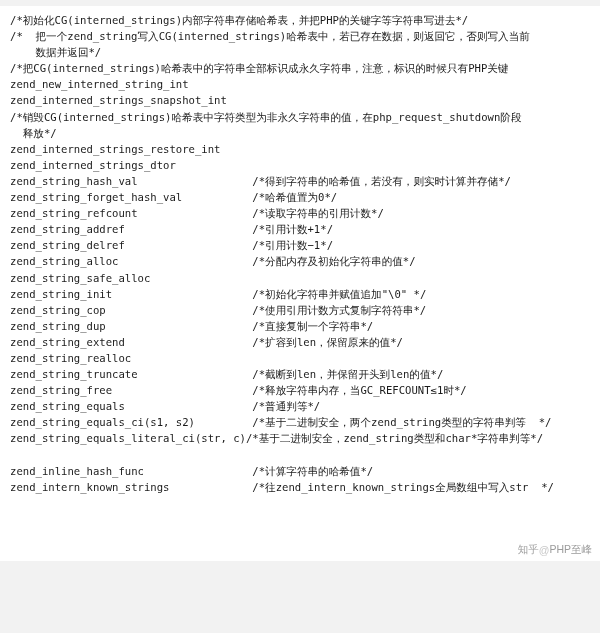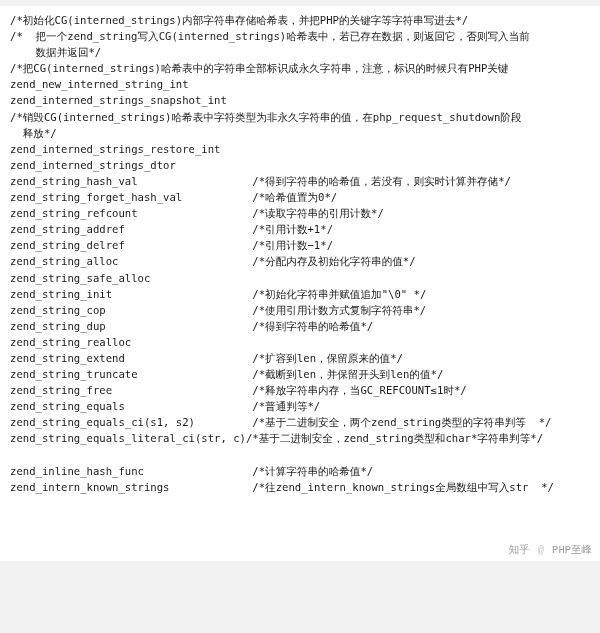--- a/index.html
+++ b/index.html
@@ -49,22 +49,22 @@
     background: #ffffff;
     display: flex;
     align-items: center;
     justify-content: flex-end;
     padding-right: 8px;
     box-sizing: border-box;
   }
   .watermark {
     display: flex;
     align-items: center;
-    gap: 8px;
-    font-family: Liberation Mono, monospace;
+    gap: 0;
+    font-family: Liberation Sans, sans-serif;
     font-size: 10.5px;
     color: #9b9b9b;
   }
   .watermark .zhihu {
     color: #9b9b9b;
   }
   .watermark .sep {
     color: #c9c9c9;
   }
   .watermark .author {
@@ -97,23 +97,23 @@
     <div class="line">zend_interned_strings_dtor</div>
     <div class="line">zend_string_hash_val                  /*得到字符串的哈希值，若没有，则实时计算并存储*/</div>
     <div class="line">zend_string_forget_hash_val           /*哈希值置为0*/</div>
     <div class="line">zend_string_refcount                  /*读取字符串的引用计数*/</div>
     <div class="line">zend_string_addref                    /*引用计数+1*/</div>
     <div class="line">zend_string_delref                    /*引用计数−1*/</div>
     <div class="line">zend_string_alloc                     /*分配内存及初始化字符串的值*/</div>
     <div class="line">zend_string_safe_alloc</div>
     <div class="line">zend_string_init                      /*初始化字符串并赋值追加"\0" */</div>
     <div class="line">zend_string_cop                       /*使用引用计数方式复制字符符串*/</div>
-    <div class="line">zend_string_dup                       /*得到字符串的哈希值*/</div>
+    <div class="line">zend_string_dup                       /*直接复制一个字符串*/</div>
+    <div class="line">zend_string_extend                    /*扩容到len，保留原来的值*/</div>
     <div class="line">zend_string_realloc</div>
-    <div class="line">zend_string_extend                    /*扩容到len，保留原来的值*/</div>
     <div class="line">zend_string_truncate                  /*截断到len，并保留开头到len的值*/</div>
     <div class="line">zend_string_free                      /*释放字符串内存，当GC_REFCOUNT≤1时*/</div>
     <div class="line">zend_string_equals                    /*普通判等*/</div>
     <div class="line">zend_string_equals_ci(s1, s2)         /*基于二进制安全，两个zend_string类型的字符串判等  */</div>
     <div class="line">zend_string_equals_literal_ci(str, c)/*基于二进制安全，zend_string类型和char*字符串判等*/</div>
     <div class="line blank"></div>
     <div class="line">zend_inline_hash_func                 /*计算字符串的哈希值*/</div>
     <div class="line">zend_intern_known_strings             /*往zend_intern_known_strings全局数组中写入str  */</div>
   </div>
 

